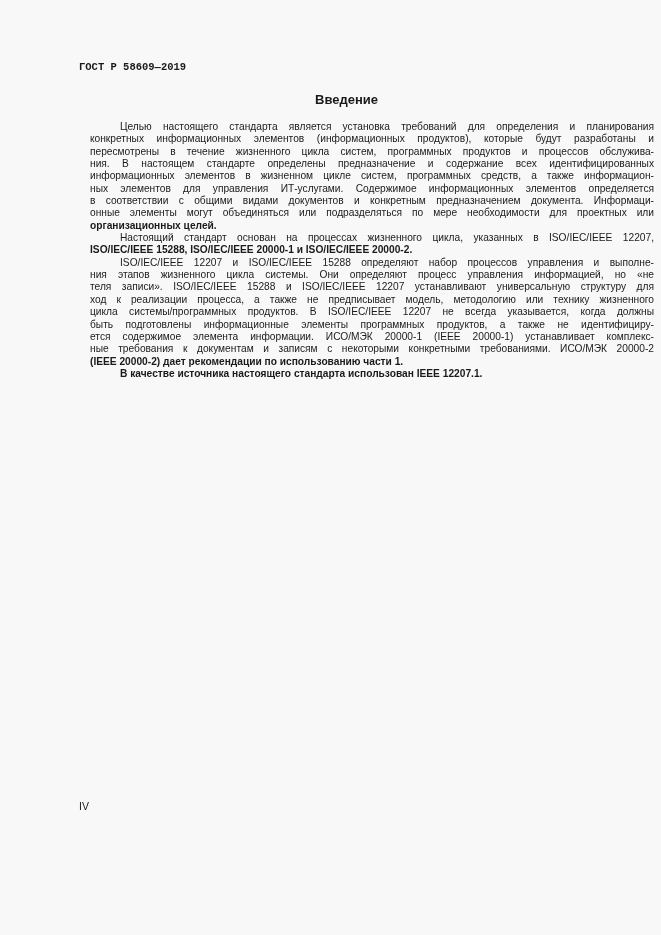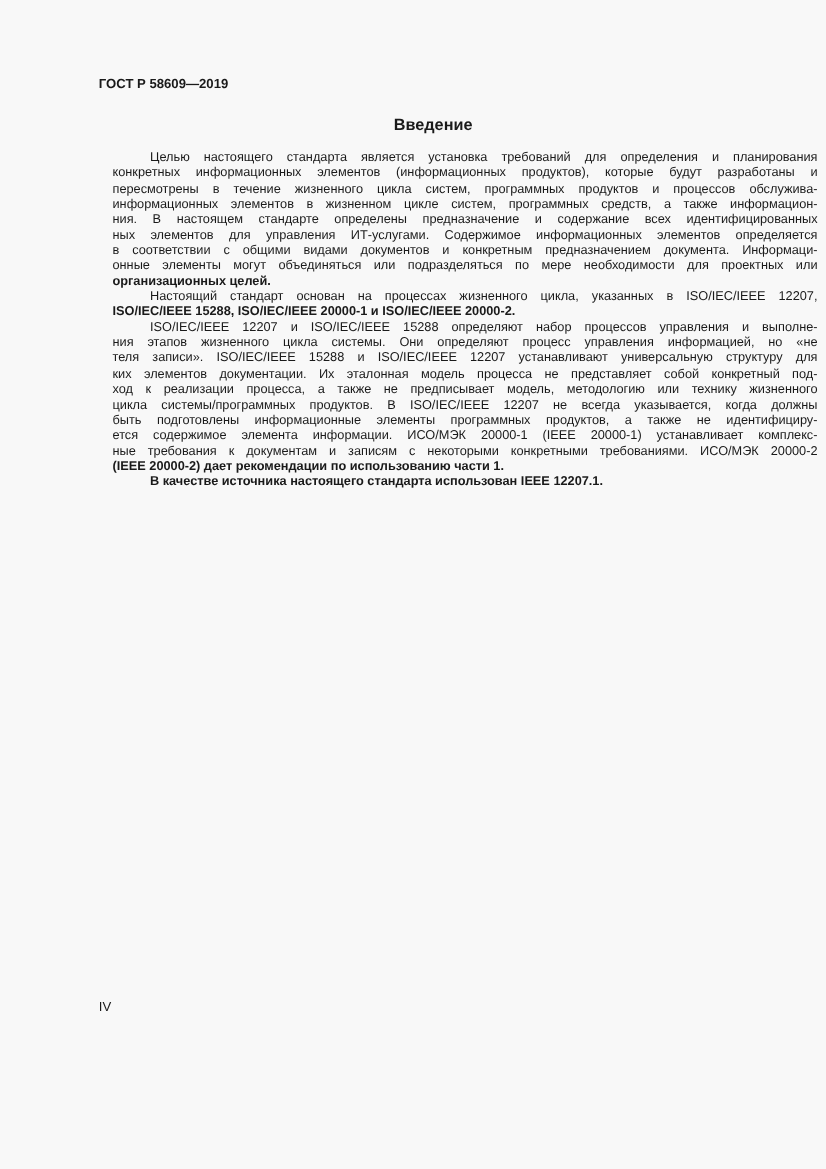--- a/index.html
+++ b/index.html
@@ -6,21 +6,21 @@
   body {
     width: 661px; height: 935px;
     background: #f8f8f8;
     position: relative;
     overflow: hidden;
     font-family: "Liberation Sans", "DejaVu Sans", sans-serif;
     color: #1a1a1a;
   }
   .header {
     position: absolute; left: 79px; top: 61px;
-    font-size: 10.5px; font-weight: bold; letter-spacing: 0;
+    font-size: 10.5px; font-weight: bold; letter-spacing: 0; font-family: Liberation Mono, monospace;
   }
   .title {
     position: absolute; left: 16px; width: 661px; top: 92px;
     text-align: center; box-sizing: border-box;
     font-size: 13px; font-weight: bold;
   }
   .body-text {
     position: absolute; left: 79px; top: 121px; width: 564px;
     font-size: 10.2px; line-height: 12.35px;
     text-align: justify;
@@ -39,36 +39,35 @@
 
 <div class="header">ГОСТ Р 58609—2019</div>
 
 <div class="title">Введение</div>
 
 <div class="body-text">
   <div>
     <span class="line indent">Целью настоящего стандарта является установка требований для определения и планирования</span>
     <span class="line">конкретных информационных элементов (информационных продуктов), которые будут разработаны и</span>
     <span class="line">пересмотрены в течение жизненного цикла систем, программных продуктов и процессов обслужива-</span>
+    <span class="line">ния. В настоящем стандарте определены предназначение и содержание всех идентифицированных</span>
     <span class="line">информационных элементов в жизненном цикле систем, программных средств, а также информацион-</span>
-    <span class="line">ния. В настоящем стандарте определены предназначение и содержание всех идентифицированных</span>
     <span class="line">ных элементов для управления ИТ-услугами. Содержимое информационных элементов определяется</span>
     <span class="line">в соответствии с общими видами документов и конкретным предназначением документа. Информаци-</span>
     <span class="line">онные элементы могут объединяться или подразделяться по мере необходимости для проектных или</span>
     <span class="line last">организационных целей.</span>
   </div>
   <div>
     <span class="line indent">Настоящий стандарт основан на процессах жизненного цикла, указанных в ISO/IEC/IEEE 12207,</span>
     <span class="line last">ISO/IEC/IEEE 15288, ISO/IEC/IEEE 20000-1 и ISO/IEC/IEEE 20000-2.</span>
   </div>
   <div>
     <span class="line indent">ISO/IEC/IEEE 12207 и ISO/IEC/IEEE 15288 определяют набор процессов управления и выполне-</span>
     <span class="line">ния этапов жизненного цикла системы. Они определяют процесс управления информацией, но «не</span>
     <span class="line">теля записи». ISO/IEC/IEEE 15288 и ISO/IEC/IEEE 12207 устанавливают универсальную структуру для</span>
-    <span class="line">ких элементов документации. Их эталонная модель процесса не представляет собой конкретный под-</span>
     <span class="line">ход к реализации процесса, а также не предписывает модель, методологию или технику жизненного</span>
     <span class="line">цикла системы/программных продуктов. В ISO/IEC/IEEE 12207 не всегда указывается, когда должны</span>
     <span class="line">быть подготовлены информационные элементы программных продуктов, а также не идентифициру-</span>
     <span class="line">ется содержимое элемента информации. ИСО/МЭК 20000-1 (IEEE 20000-1) устанавливает комплекс-</span>
     <span class="line">ные требования к документам и записям с некоторыми конкретными требованиями. ИСО/МЭК 20000-2</span>
     <span class="line last">(IEEE 20000-2) дает рекомендации по использованию части 1.</span>
   </div>
   <div>
     <span class="line indent last">В качестве источника настоящего стандарта использован IEEE 12207.1.</span>
   </div>

